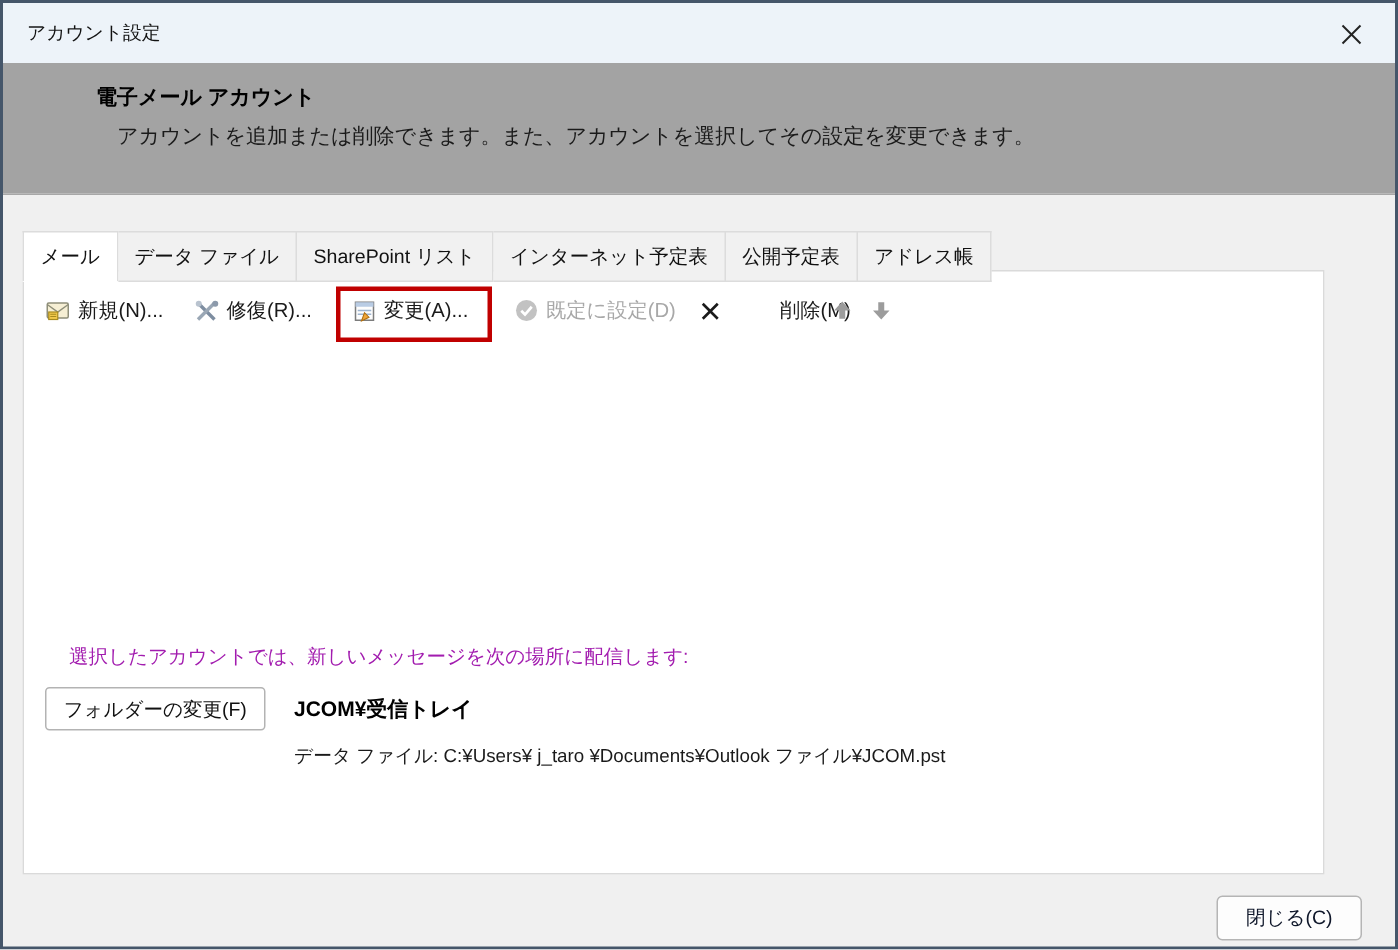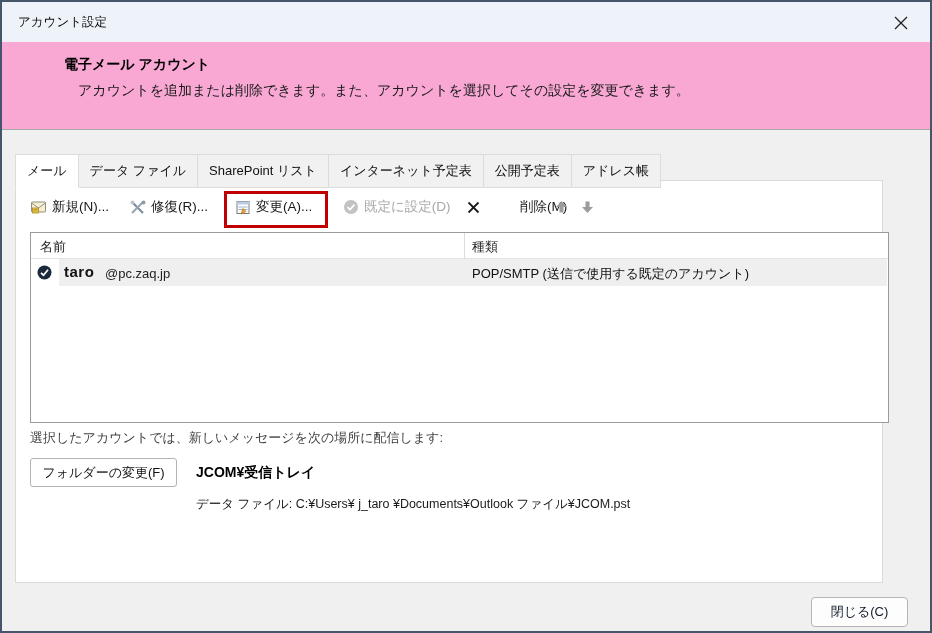--- a/index.html
+++ b/index.html
@@ -24,21 +24,21 @@
     font-size: 12.5px; color: #111;
   }
   .close-btn {
     position: absolute; right: 14px; top: 9px; width: 30px; height: 24px;
     display: flex; align-items: center; justify-content: center; cursor: pointer;
   }
 
   
   .header-section {
     position: absolute; left: 0; top: 40px; right: 0; height: 87px;
-    background: #f9a8d4;
+    background: #a3a3a3;
   }
   .header-title {
     position: absolute; left: 62px; top: 14px;
     font-size: 14px; font-weight: bold; color: #000;
   }
   .header-desc {
     position: absolute; left: 76px; top: 40px;
     font-size: 14px; color: #1a1a1a; text-align: center;
   }
   .header-divider {
@@ -126,22 +126,22 @@
     position: absolute; left: 74px; top: 7px;
     font-size: 13px; color: #222;
   }
   .row-type {
     position: absolute; left: 441px; top: 6px;
     font-size: 13px; color: #111;
   }
 
   
   .delivery-info {
-    position: absolute; left: 14px; top: 248px;
-    font-size: 13px; color: #404040;
+    position: absolute; left: 30px; top: 248px;
+    font-size: 13px; color: #a21caf;
   }
   .folder-btn {
     position: absolute; left: 14px; top: 277px; width: 147px; height: 29px;
     background: #ffffff; border: 1px solid #b3b3b3; border-radius: 3px;
     font-size: 13px; color: #111; display: flex; align-items: center; justify-content: center;
     cursor: pointer; font-family: inherit;
   }
   .folder-path {
     position: absolute; left: 180px; top: 283px;
     font-size: 14px; font-weight: bold; color: #000;
@@ -260,39 +260,20 @@
       </span>
     </div>
     <div class="tb-item tb-down disabled">
       <span class="icon">
         <svg width="13" height="14" viewBox="0 0 13 14">
           <polygon points="6.5,13 1,7 4.5,7 4.5,1.5 8.5,1.5 8.5,7 12,7" fill="#9c9c9c"></polygon>
         </svg>
       </span>
     </div>
 
-    <div class="acct-table">
-      <div class="acct-header">
-        <span class="col-name">名前</span>
-        <span class="col-divider"></span>
-        <span class="col-type">種類</span>
-      </div>
-      <div class="acct-row">
-        <span class="row-highlight"></span>
-        <span class="row-badge">
-          <svg width="15" height="15" viewBox="0 0 15 15">
-            <circle cx="7.5" cy="7.5" r="7" fill="#1c2b3c"></circle>
-            <polyline points="4,7.8 6.5,10.2 11,4.8" fill="none" stroke="#ffffff" stroke-width="1.7"></polyline>
-          </svg>
-        </span>
-        <span class="row-name-main">taro</span>
-        <span class="row-name-suffix">@pc.zaq.jp</span>
-        <span class="row-type">POP/SMTP (送信で使用する既定のアカウント)</span>
-      </div>
-    </div>
 
     <div class="delivery-info">選択したアカウントでは、新しいメッセージを次の場所に配信します:</div>
     <button class="folder-btn">フォルダーの変更(F)</button>
     <div class="folder-path">JCOM¥受信トレイ</div>
     <div class="data-file">データ ファイル: C:¥Users¥ j_taro ¥Documents¥Outlook ファイル¥JCOM.pst</div>
 
   </div>
 
   <button class="close-dialog-btn">閉じる(C)</button>
 

